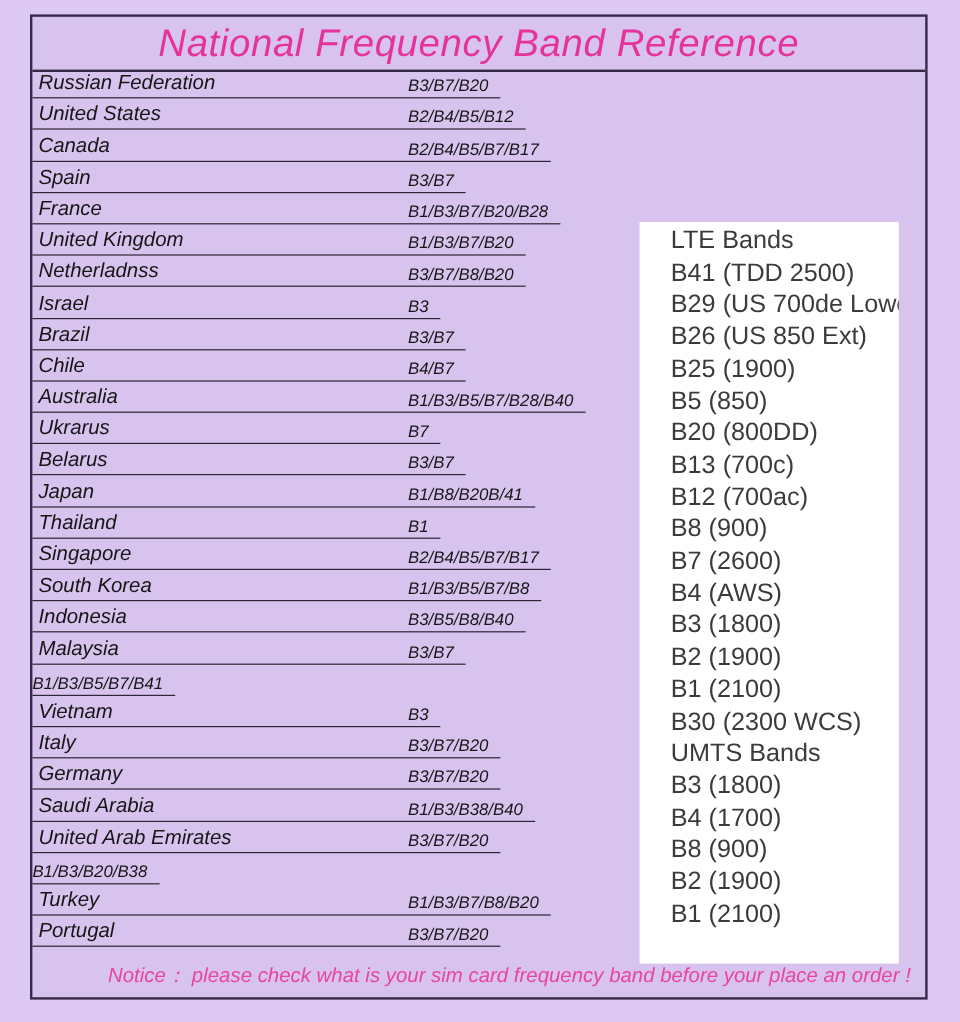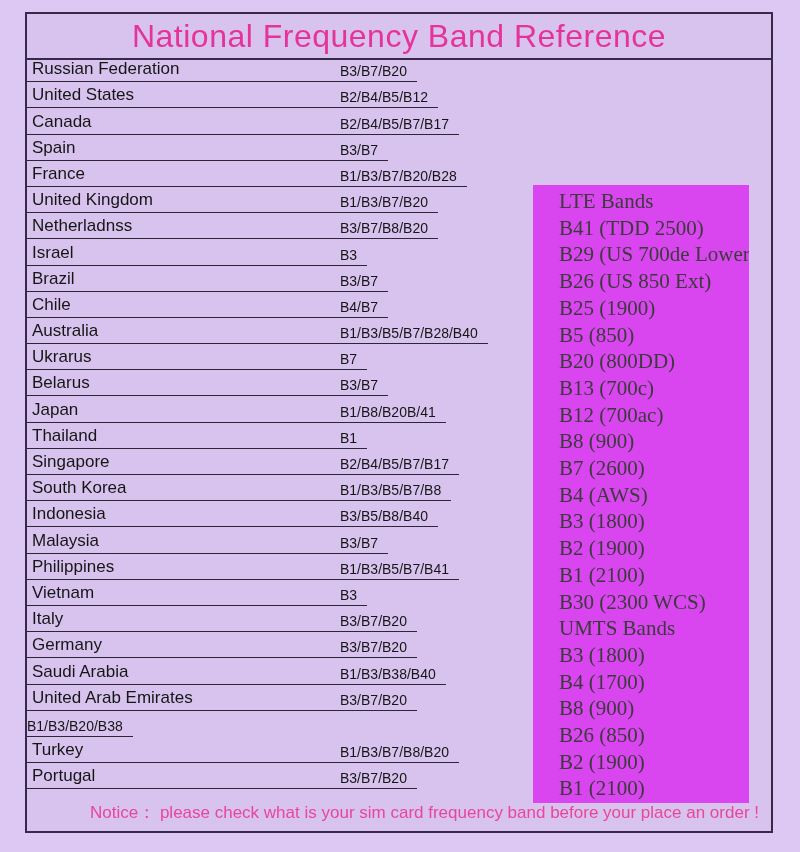--- a/index.html
+++ b/index.html
@@ -16,20 +16,21 @@
   }
   .frame {
     position: absolute;
     left: 25px;
     top: 12px;
     width: 748px;
     height: 821px;
     box-sizing: border-box;
     border: 2px solid #37294a;
     background: #d8c3ee;
+    font-style: italic;
   }
   .title-strip {
     height: 44px;
     border-bottom: 2px solid #37294a;
     display: flex;
     align-items: center;
     justify-content: center;
   }
   .title {
     color: #e5339b;
@@ -76,25 +77,24 @@
     font-size: 17px;
     white-space: nowrap;
   }
   .panel {
     position: absolute;
     left: 533px;
     top: 185px;
     width: 216px;
     height: 618px;
     box-sizing: border-box;
-    background: #d946ef;
+    background: #ffffff;
     padding: 3px 0 0 26px;
     z-index: 5;
     overflow: hidden;
-    font-family: Liberation Serif, serif;
   }
   .panel .line {
     font-size: 21px;
     line-height: 26.7px;
     color: #3b3b3b;
     white-space: nowrap;
   }
 </style>
 </head>
 <body>
@@ -174,21 +174,20 @@
       </div>
       <div class="row">
         <span class="country">Indonesia</span>
         <span class="bands">B3/B5/B8/B40</span>
       </div>
       <div class="row">
         <span class="country">Malaysia</span>
         <span class="bands">B3/B7</span>
       </div>
       <div class="row">
-        <span class="country">Philippines</span>
         <span class="bands">B1/B3/B5/B7/B41</span>
       </div>
       <div class="row">
         <span class="country">Vietnam</span>
         <span class="bands">B3</span>
       </div>
       <div class="row">
         <span class="country">Italy</span>
         <span class="bands">B3/B7/B20</span>
       </div>
@@ -233,16 +232,15 @@
     <div class="line">B7 (2600)</div>
     <div class="line">B4 (AWS)</div>
     <div class="line">B3 (1800)</div>
     <div class="line">B2 (1900)</div>
     <div class="line">B1 (2100)</div>
     <div class="line">B30 (2300 WCS)</div>
     <div class="line">UMTS Bands</div>
     <div class="line">B3 (1800)</div>
     <div class="line">B4 (1700)</div>
     <div class="line">B8 (900)</div>
-    <div class="line">B26 (850)</div>
     <div class="line">B2 (1900)</div>
     <div class="line">B1 (2100)</div>
   </div>
 
 </body></html>

